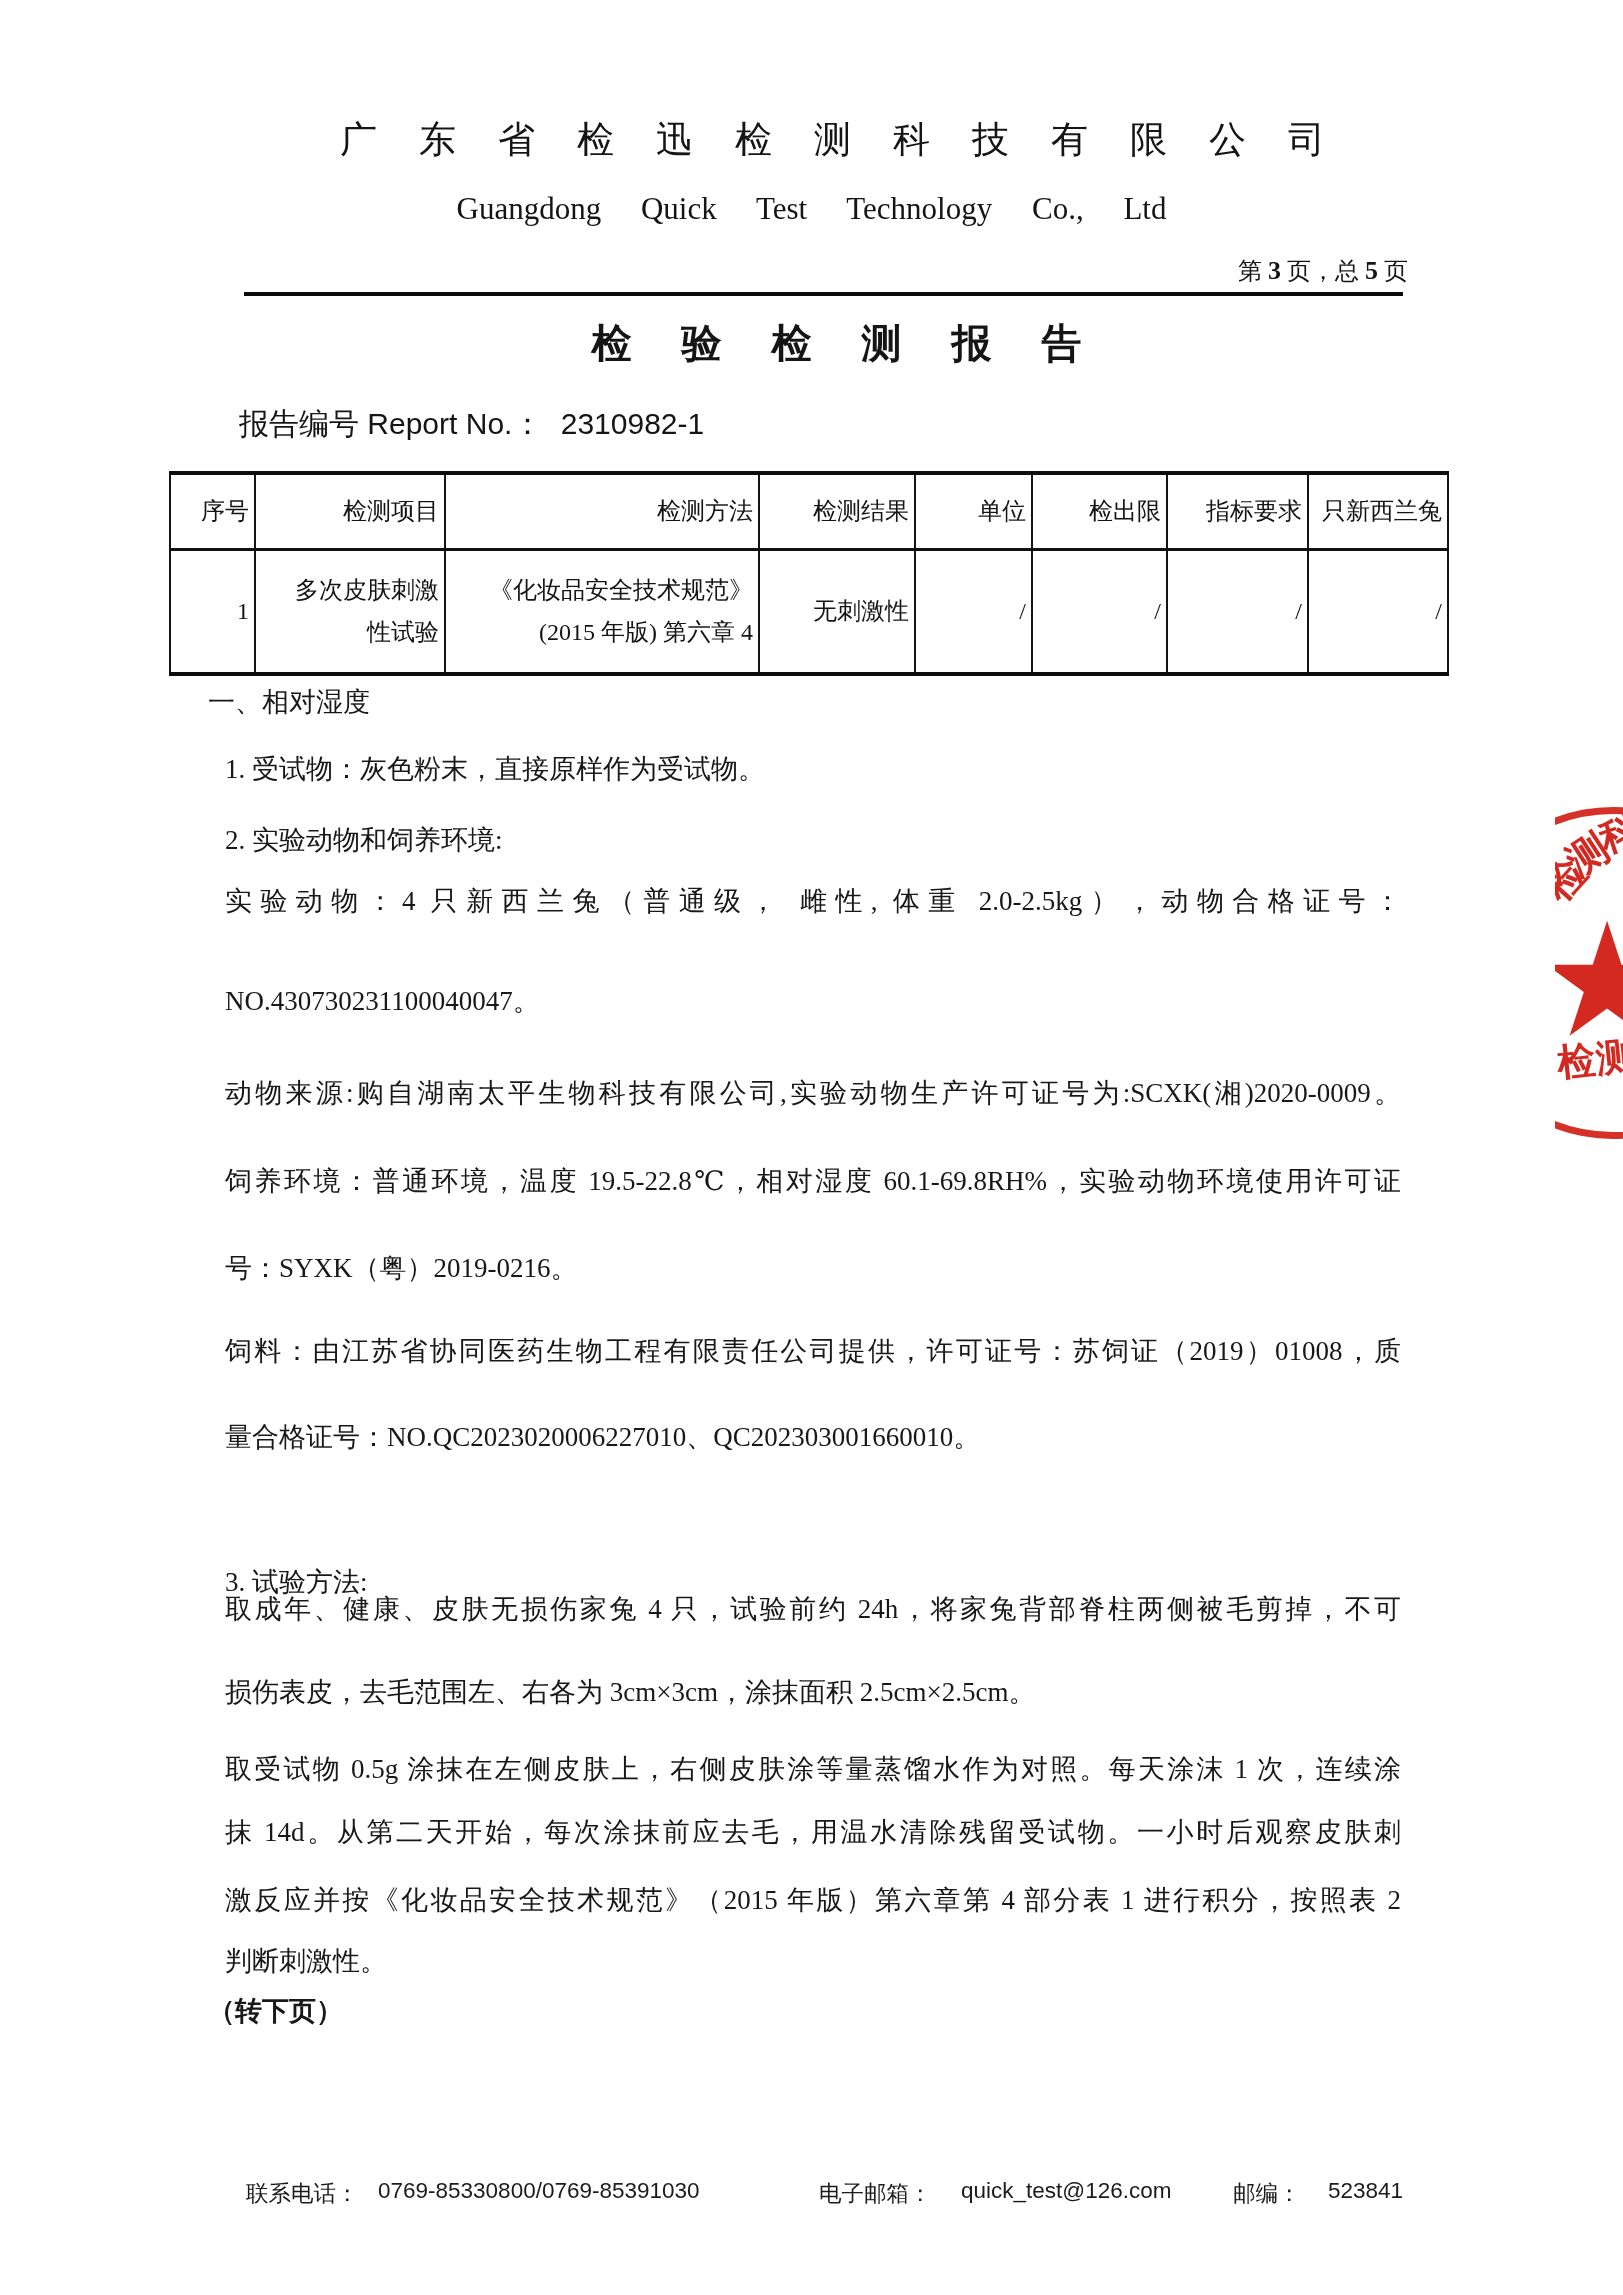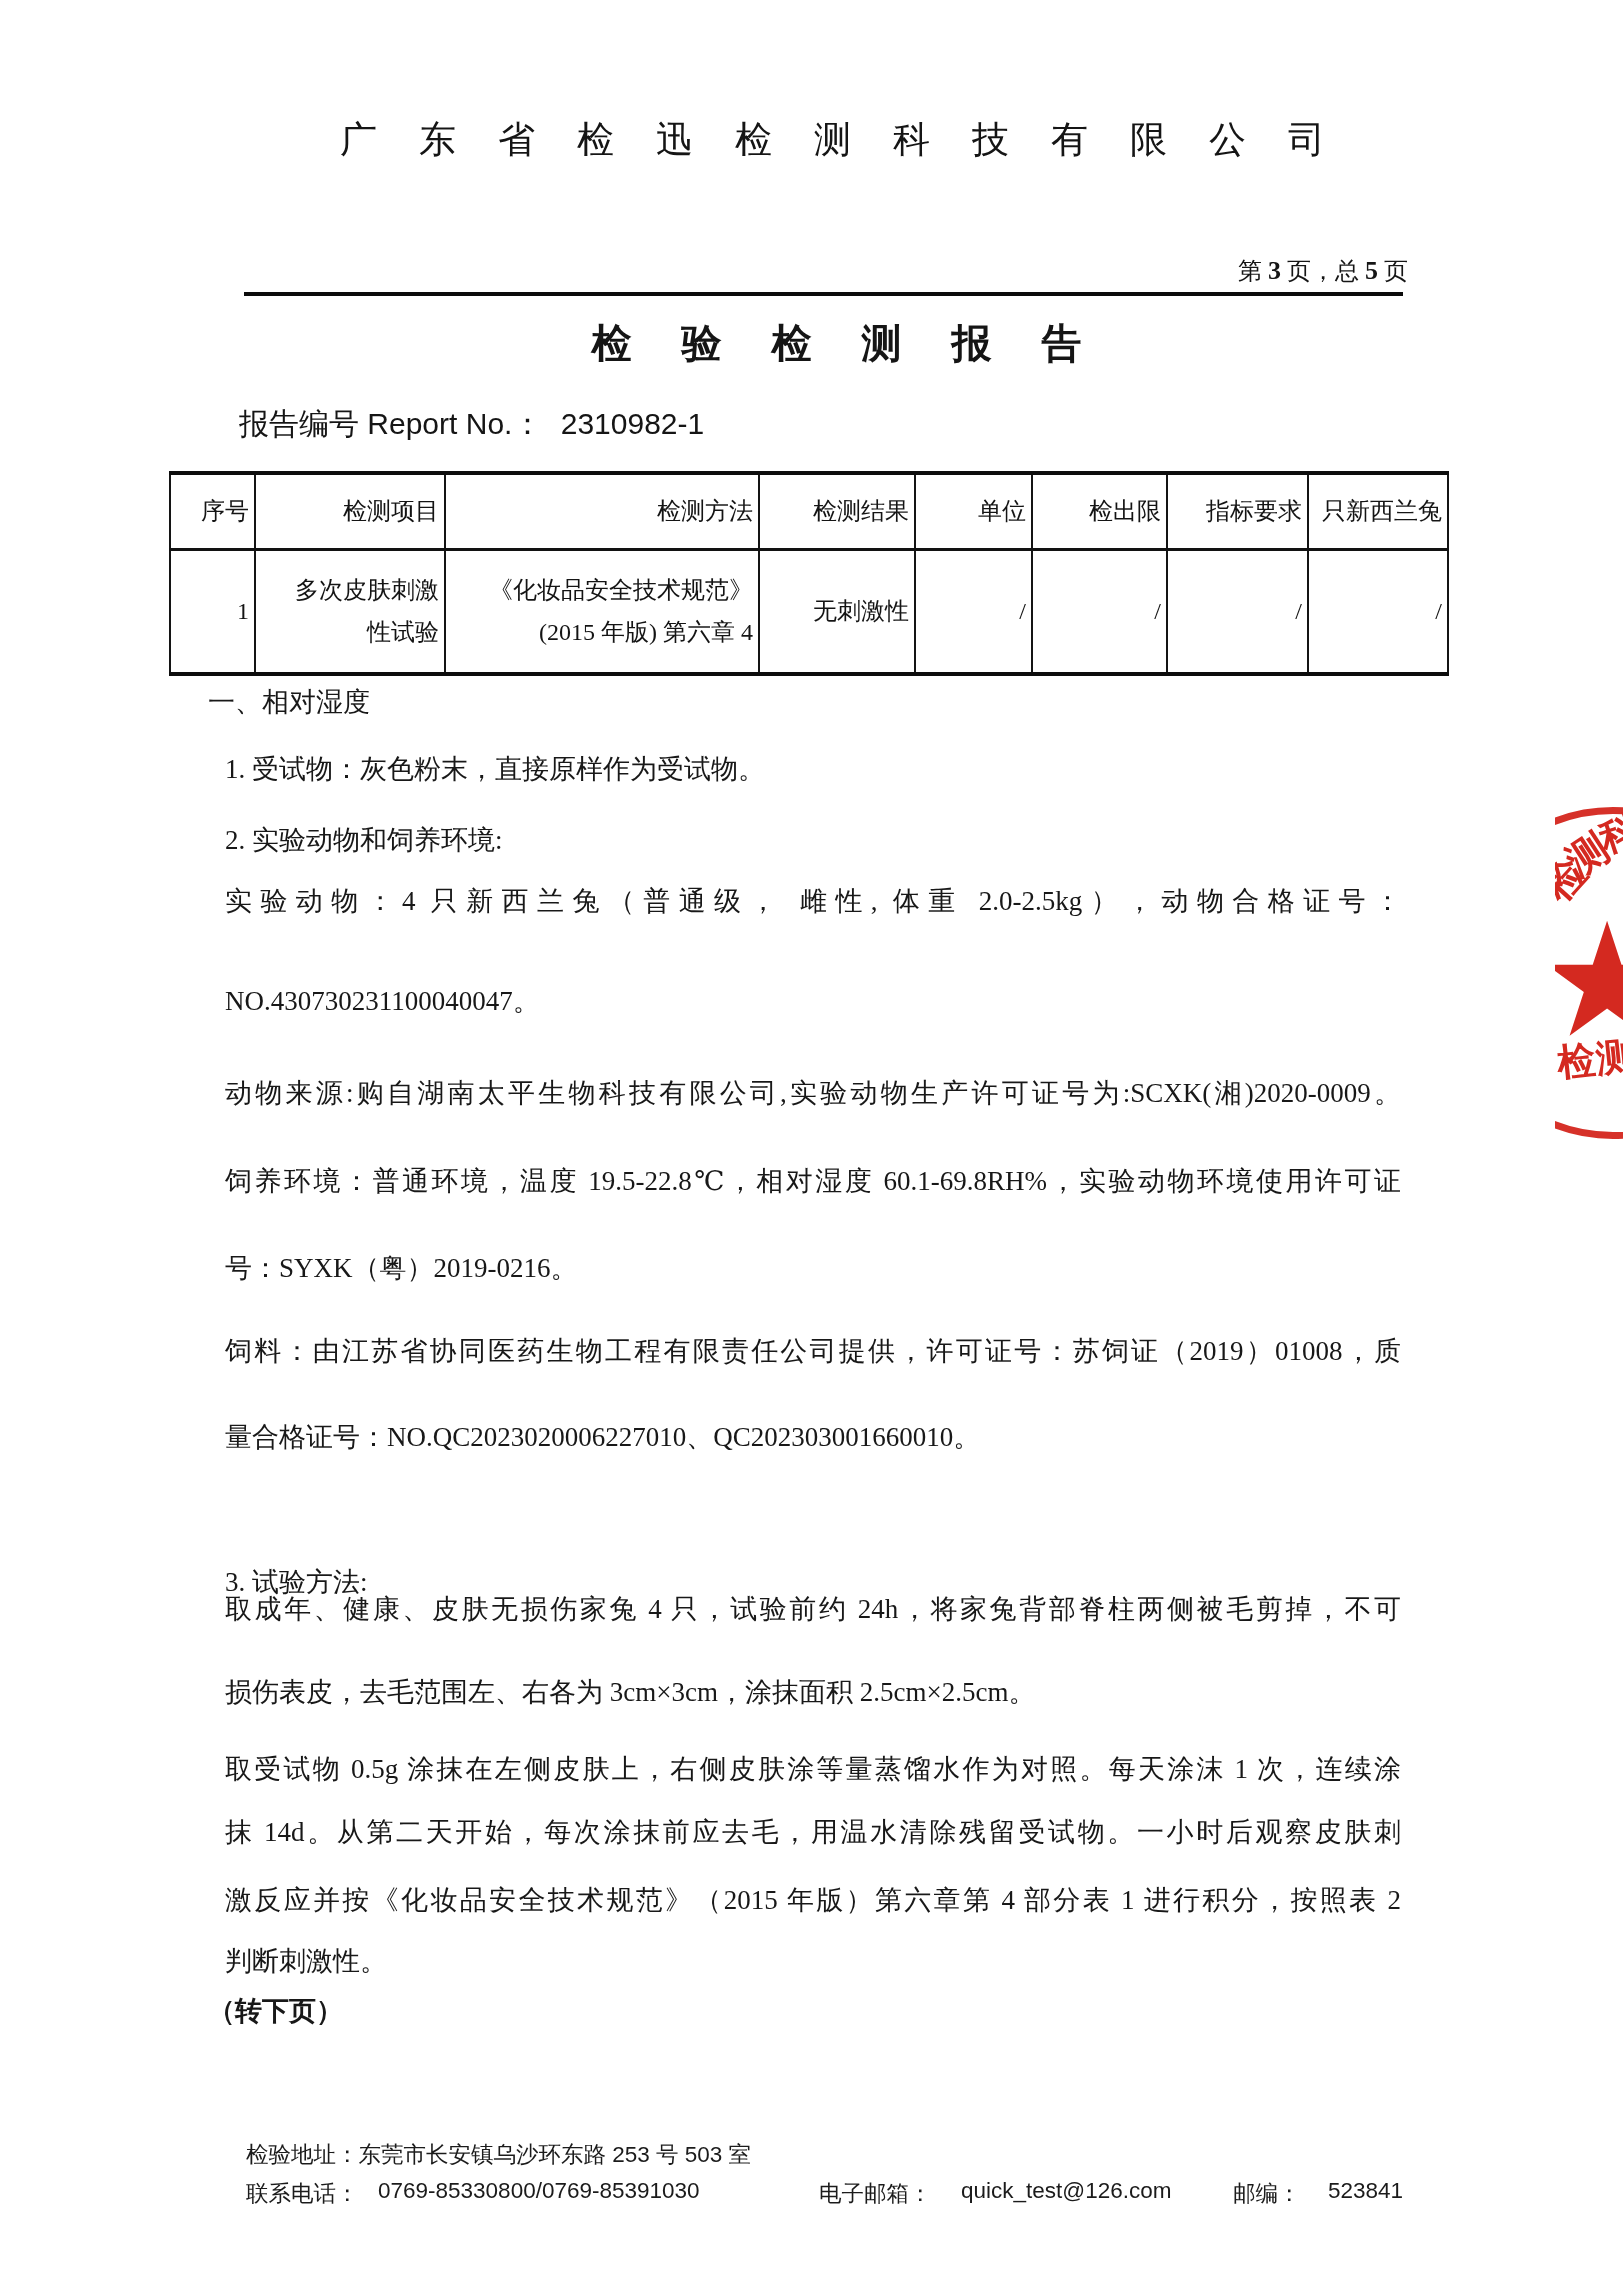--- a/index.html
+++ b/index.html
@@ -44,20 +44,21 @@
       font-size:158px;line-height:1;color:var(--seal);
       font-family:"DejaVu Sans","Liberation Sans",sans-serif;}
 </style>
 </head>
 <body>
 
 <div class="page">
 
   <div class="abs center serif company-cn">广东省检迅检测科技有限公司</div>
 
+  <div class="abs center serif company-en">Guangdong Quick Test Technology Co., Ltd</div>
 
   <div class="abs serif page-info">
     <span>第 </span><b>3</b><span> 页，总 </span><b>5</b><span> 页</span>
   </div>
 
   <div class="abs head-rule"></div>
 
   <div class="abs center serif report-title">检验检测报告</div>
 
   <div class="abs sans report-no">
@@ -119,21 +120,20 @@
       <div class="bline serif" style="left: 225px; top: 1565px;">3. 试验方法:</div>
       <div class="bline serif j" style="left: 225px; top: 1592px;">取成年、健康、皮肤无损伤家兔 4 只，试验前约 24h，将家兔背部脊柱两侧被毛剪掉，不可</div>
       <div class="bline serif" style="left: 225px; top: 1675px;">损伤表皮，去毛范围左、右各为 3cm×3cm，涂抹面积 2.5cm×2.5cm。</div>
       <div class="bline serif j" style="left: 225px; top: 1752px;">取受试物 0.5g 涂抹在左侧皮肤上，右侧皮肤涂等量蒸馏水作为对照。每天涂沫 1 次，连续涂</div>
       <div class="bline serif j" style="left: 225px; top: 1815px;">抹 14d。从第二天开始，每次涂抹前应去毛，用温水清除残留受试物。一小时后观察皮肤刺</div>
       <div class="bline serif j" style="left: 225px; top: 1883px;">激反应并按《化妆品安全技术规范》（2015 年版）第六章第 4 部分表 1 进行积分，按照表 2</div>
       <div class="bline serif" style="left: 225px; top: 1944px;">判断刺激性。</div>
       <div class="bline serif bold" style="left: 208px; top: 1994px;">（转下页）</div>
     </div>
 
-  <div class="abs sans foot" style="left:246px;top:2139px">检验地址：东莞市长安镇乌沙环东路 253 号 503 室</div>
   <div class="abs sans foot" style="left:246px;top:2178px">联系电话：</div>
   <div class="abs sans foot" style="left:378px;top:2178px">0769-85330800/0769-85391030</div>
   <div class="abs sans foot" style="left:819px;top:2178px">电子邮箱：</div>
   <div class="abs sans foot" style="left:961px;top:2178px">quick_test@126.com</div>
   <div class="abs sans foot" style="left:1233px;top:2178px">邮编：</div>
   <div class="abs sans foot" style="left:1328px;top:2178px">523841</div>
 
   <div class="abs stampbox" style="--seal: #d42920;">
     <div class="stamp-ring"></div>
     <span class="stamp-char" style="left:10px;top:83px;transform:translate(-50%,-50%) rotate(-48deg)">检</span>

